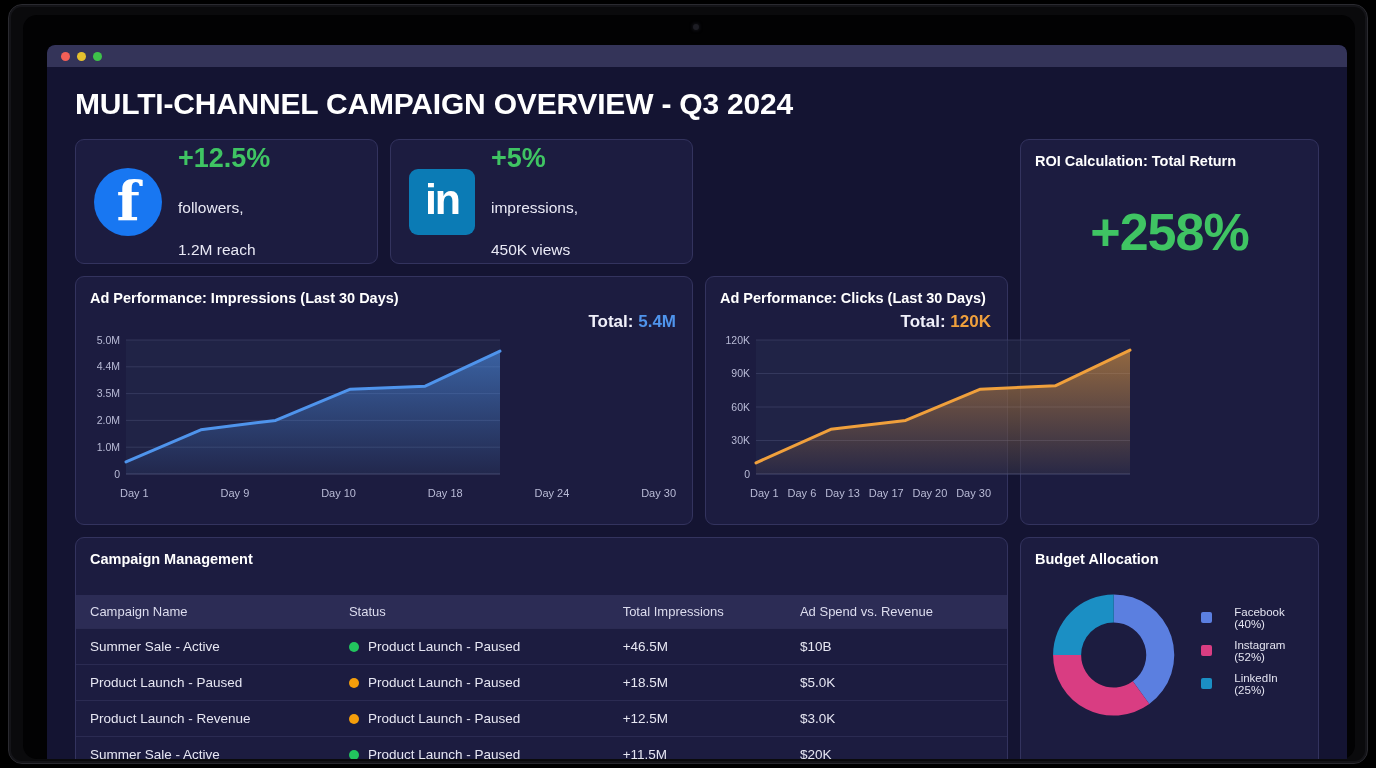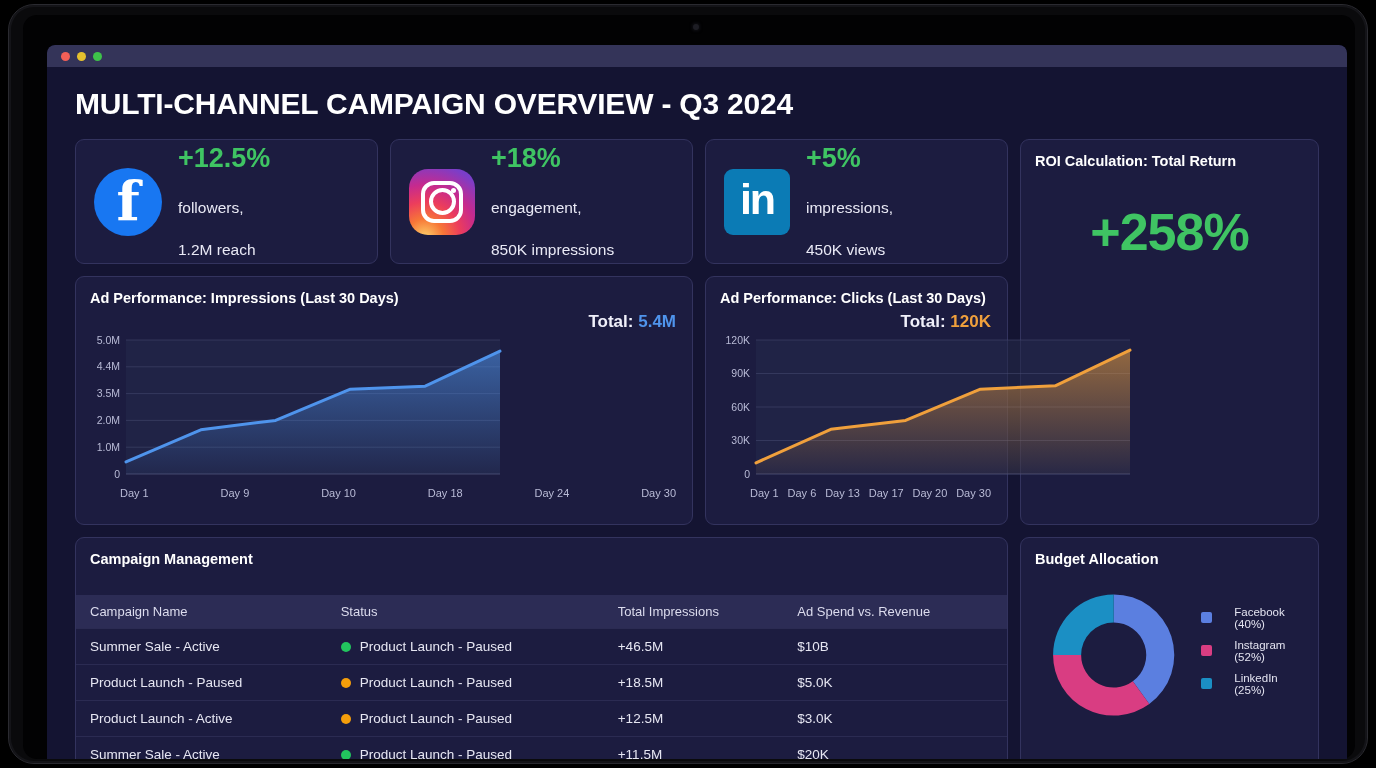--- a/index.html
+++ b/index.html
@@ -7,21 +7,21 @@
   html, body {
     width: 1376px; height: 768px; overflow: hidden;
     background: #000; font-family: "Liberation Sans", sans-serif;
   }
 
   
   #laptop {
     position: absolute; left: 8px; top: 4px;
     width: 1360px; height: 760px;
     background: #0a0a0c;
-    border-radius: 26px;
+    border-radius: 14px;
     border: 1px solid #2a2a30;
     box-shadow: inset 0 0 0 2px #141418;
   }
   #bezel {
     position: absolute; left: 14px; top: 10px;
     width: 1332px; height: 744px;
     background: #020203;
     border-radius: 14px;
   }
   #camera {
@@ -212,30 +212,20 @@
 
         <div class="card kpi">
           <div class="fb-icon"></div>
           <div class="kpi-text">
             <span class="kpi-pct">+12.5%</span>
             <span class="kpi-sub">followers,</span>
             <span class="kpi-sub">1.2M reach</span>
           </div>
         </div>
 
-        <div class="card kpi">
-          <div class="ig-icon">
-            <div class="ig-sq"></div>
-          </div>
-          <div class="kpi-text">
-            <span class="kpi-pct">+18%</span>
-            <span class="kpi-sub">engagement,</span>
-            <span class="kpi-sub">850K impressions</span>
-          </div>
-        </div>
 
         <div class="card kpi">
           <div class="li-icon"></div>
           <div class="kpi-text">
             <span class="kpi-pct">+5%</span>
             <span class="kpi-sub">impressions,</span>
             <span class="kpi-sub">450K views</span>
           </div>
         </div>
 
@@ -354,21 +344,21 @@
                   <td>
                     <div class="status-cell">
                       <span class="sdot" style="background: rgb(245, 158, 11);"></span>
                       <span>Product Launch - Paused</span>
                     </div>
                   </td>
                   <td>+18.5M</td>
                   <td>$5.0K</td>
                 </tr>
                 <tr>
-                  <td>Product Launch - Active</td>
+                  <td>Product Launch - Revenue</td>
                   <td>
                     <div class="status-cell">
                       <span class="sdot" style="background: rgb(245, 158, 11);"></span>
                       <span>Product Launch - Paused</span>
                     </div>
                   </td>
                   <td>+12.5M</td>
                   <td>$3.0K</td>
                 </tr>
                 <tr>

